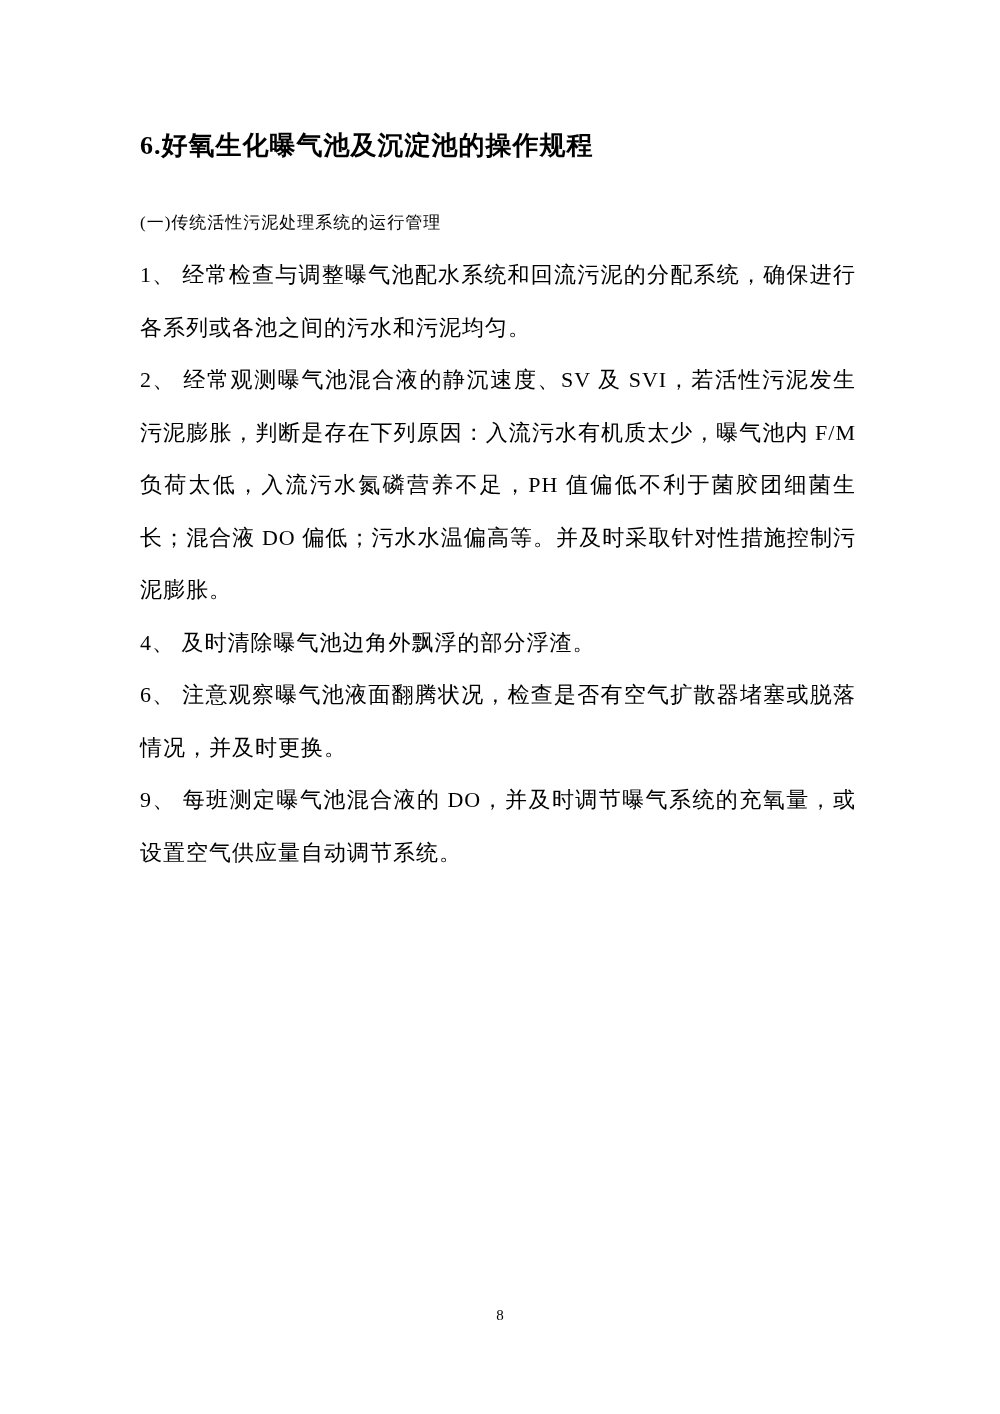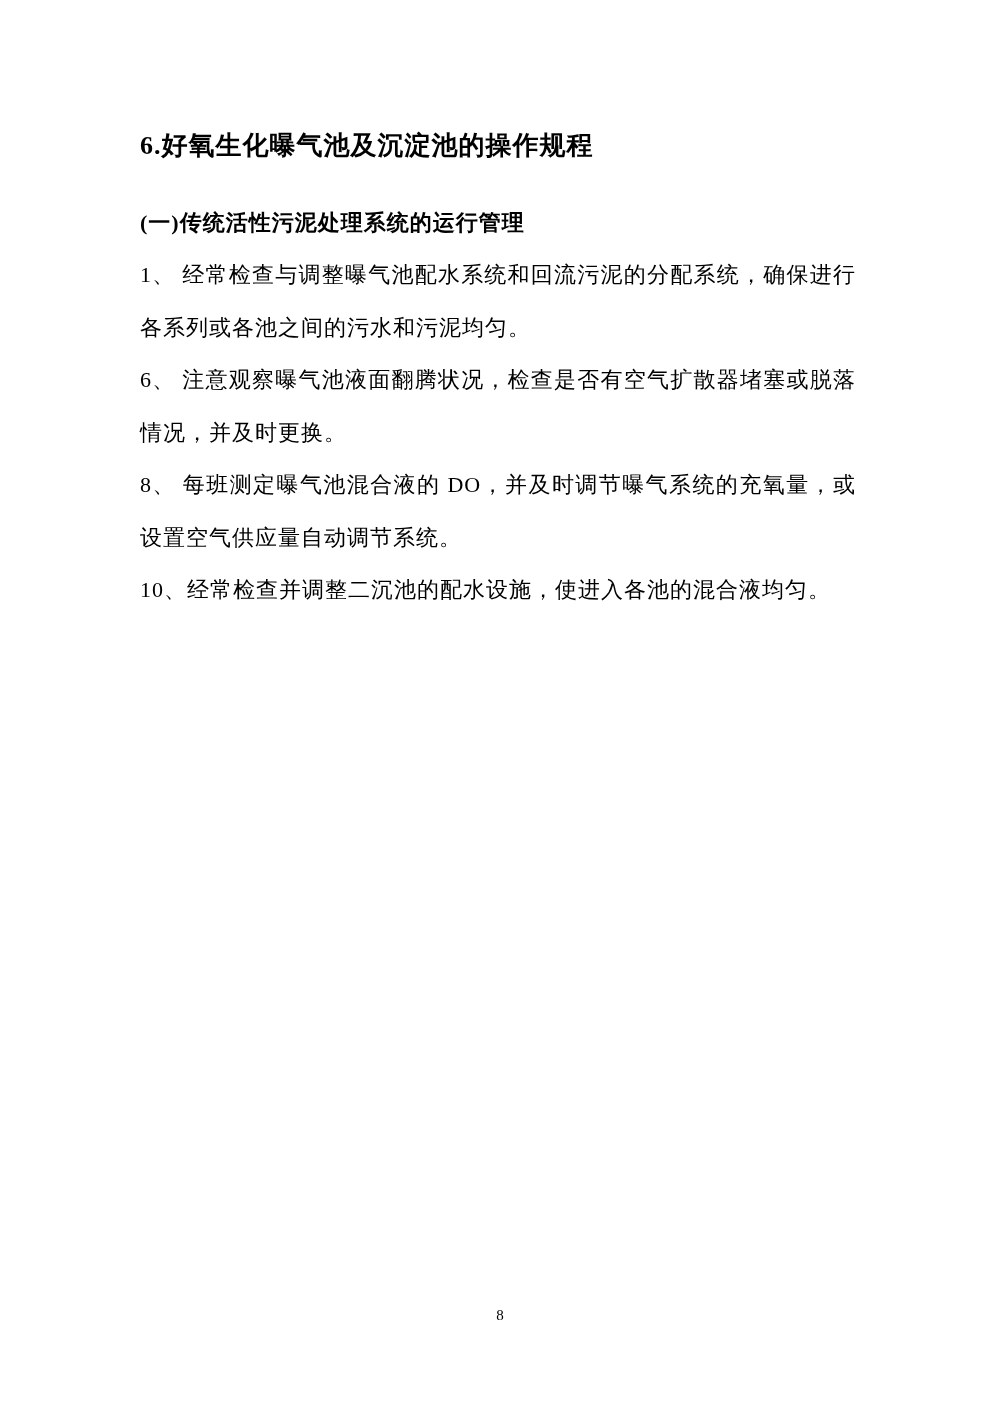--- a/index.html
+++ b/index.html
@@ -22,22 +22,22 @@
   .doc-heading {
     margin: 0;
     font-size: 26px;
     font-weight: bold;
     line-height: 1.25;
     letter-spacing: 1px;
     color: #000000;
   }
   .doc-subheading {
     margin: 34px 0 0 0;
-    font-size: 22px;
-    font-weight: bold;
+    font-size: 17px;
+    font-weight: normal;
     line-height: 52.5px;
     letter-spacing: 1px;
     color: #000000;
   }
   .paragraphs p {
     margin: 0;
     font-size: 22px;
     line-height: 52.5px;
     letter-spacing: 1px;
     text-align: justify;
@@ -58,19 +58,20 @@
 </head>
 <body>
 
 <div class="page">
   <h1 class="doc-heading">6.好氧生化曝气池及沉淀池的操作规程</h1>
 
   <p class="doc-subheading">(一)传统活性污泥处理系统的运行管理</p>
 
   <div class="paragraphs">
       <p>1、 经常检查与调整曝气池配水系统和回流污泥的分配系统，确保进行各系列或各池之间的污水和污泥均匀。</p>
+      <p>2、 经常观测曝气池混合液的静沉速度、SV 及 SVI，若活性污泥发生污泥膨胀，判断是存在下列原因：入流污水有机质太少，曝气池内 F/M 负荷太低，入流污水氮磷营养不足，PH 值偏低不利于菌胶团细菌生长；混合液 DO 偏低；污水水温偏高等。并及时采取针对性措施控制污泥膨胀。</p>
+      <p>4、 及时清除曝气池边角外飘浮的部分浮渣。</p>
       <p>6、 注意观察曝气池液面翻腾状况，检查是否有空气扩散器堵塞或脱落情况，并及时更换。</p>
-      <p>8、 每班测定曝气池混合液的 DO，并及时调节曝气系统的充氧量，或设置空气供应量自动调节系统。</p>
-      <p>10、经常检查并调整二沉池的配水设施，使进入各池的混合液均匀。</p>
+      <p>9、 每班测定曝气池混合液的 DO，并及时调节曝气系统的充氧量，或设置空气供应量自动调节系统。</p>
     </div>
 
   <div class="page-number">8</div>
 </div>
 
 </body></html>

